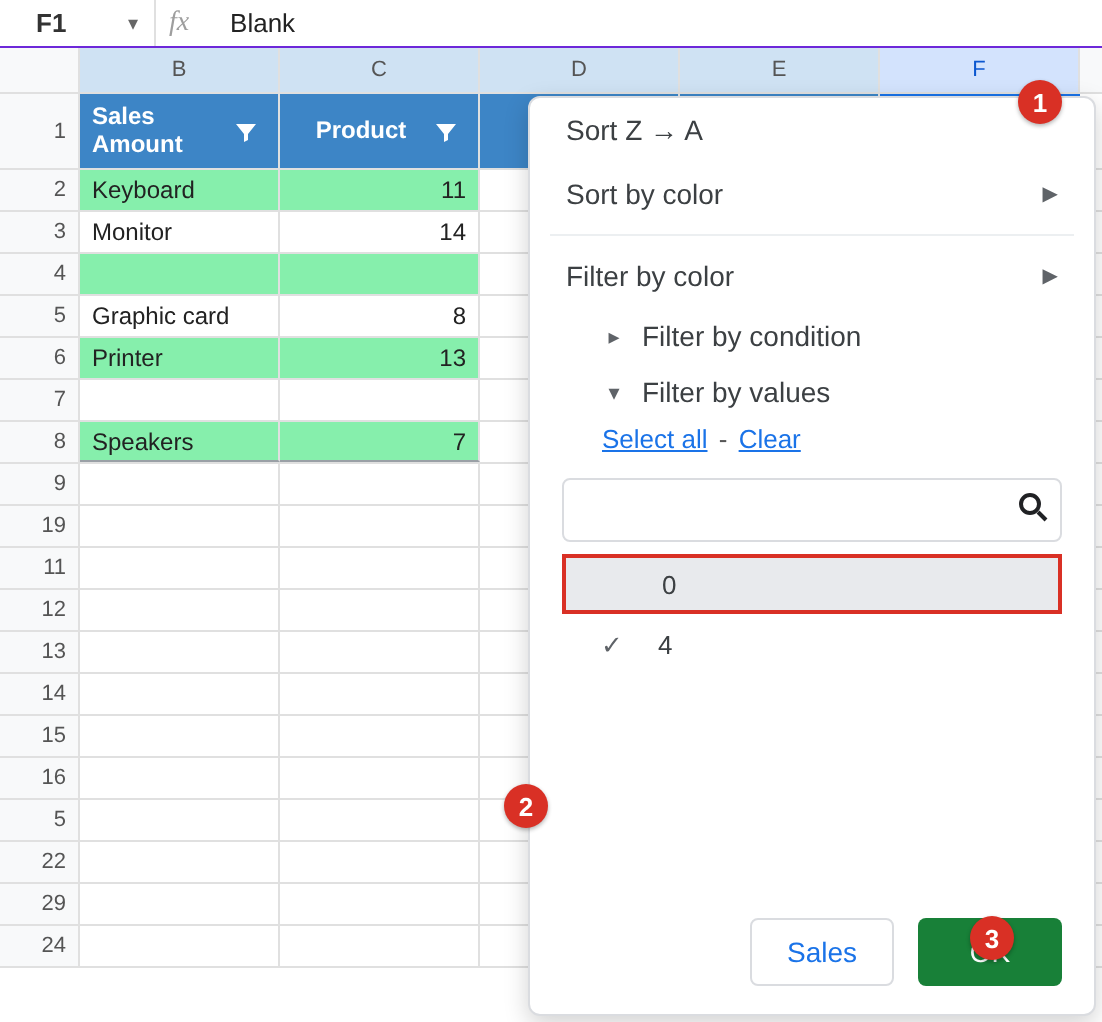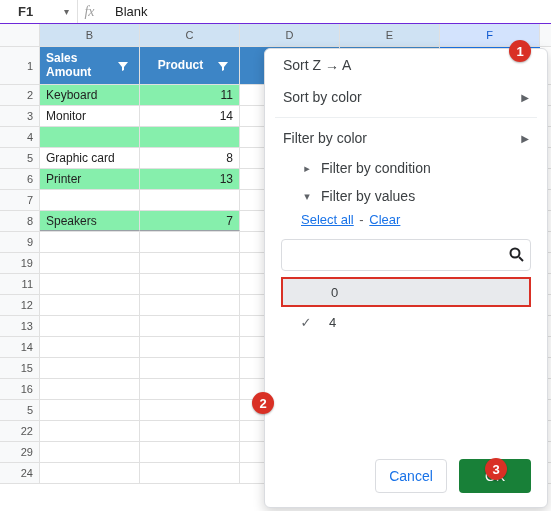--- a/index.html
+++ b/index.html
@@ -347,21 +347,21 @@
   <div class="values">
     <div class="val-item sel-box">
       <span>0</span>
     </div>
     <div class="val-item">
       <span class="chk">✓</span>
       <span style="padding-left:14px">4</span>
     </div>
   </div>
   <div class="buttons">
-    <div class="btn cancel">Cancel</div>
+    <div class="btn cancel">Sales</div>
     <div class="btn ok">OK</div>
   </div>
 </div>
 
 <div class="callout" style="left:509px; top:40px;">1</div>
 <div class="callout" style="left:252px; top:392px;">2</div>
 <div class="callout" style="left:485px; top:458px;">3</div>
 
 </div>
 

